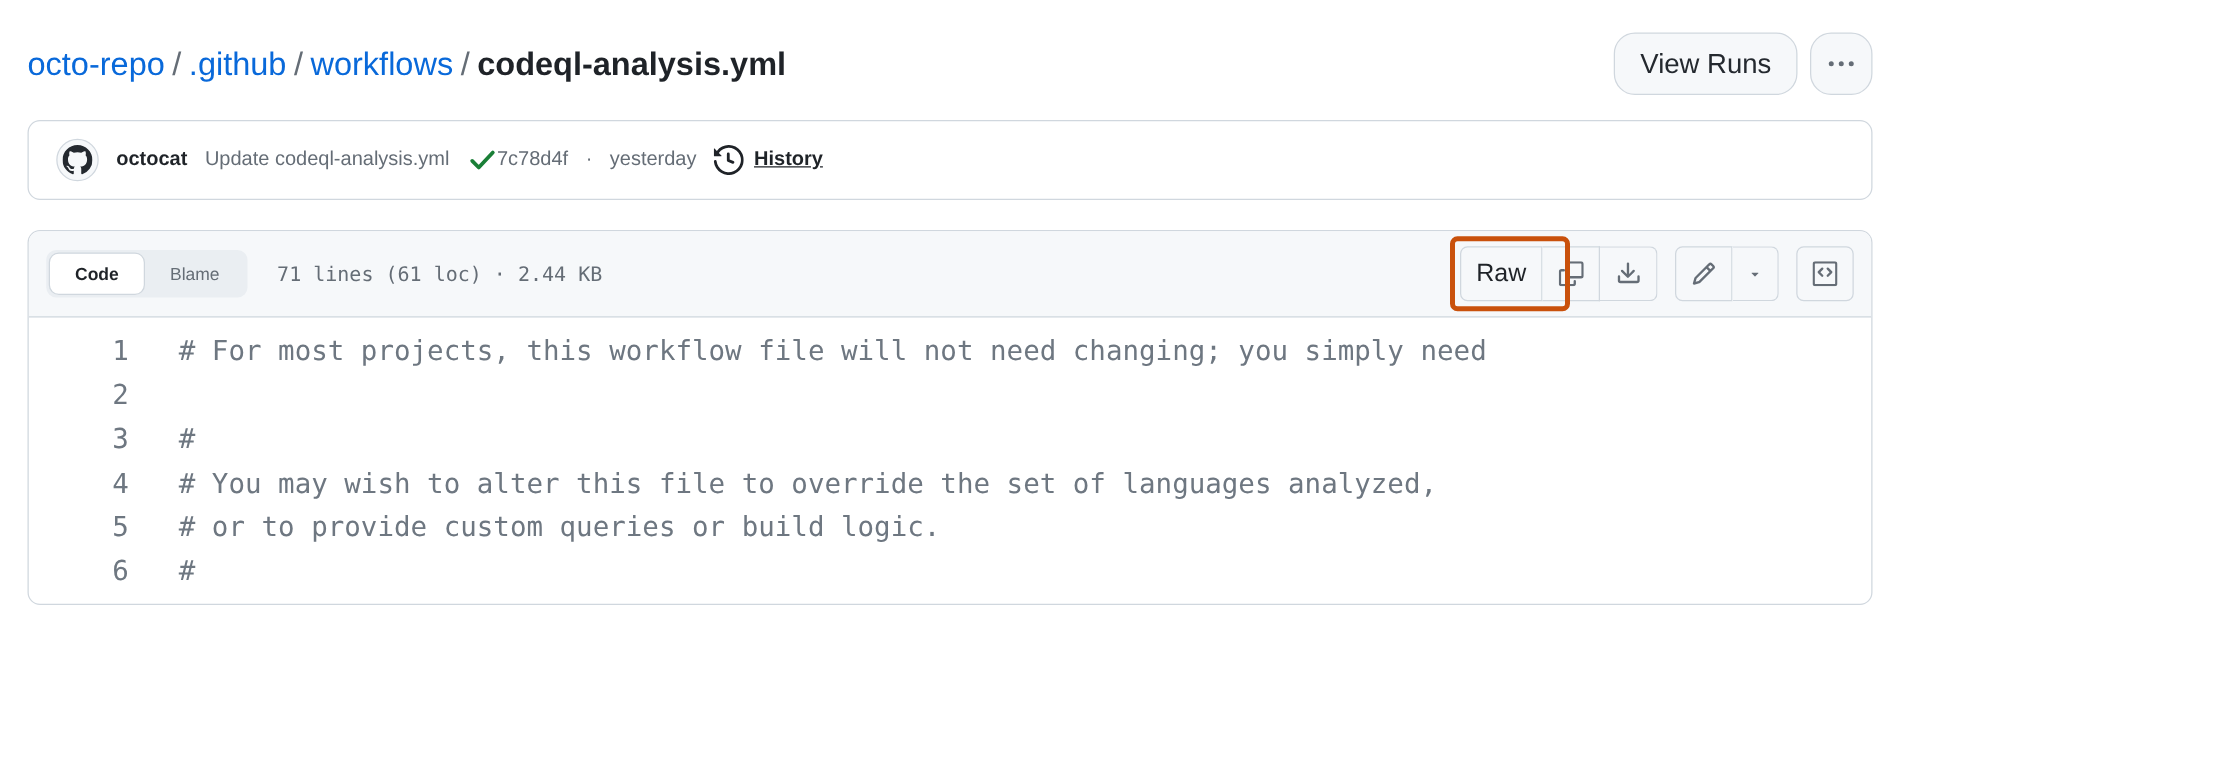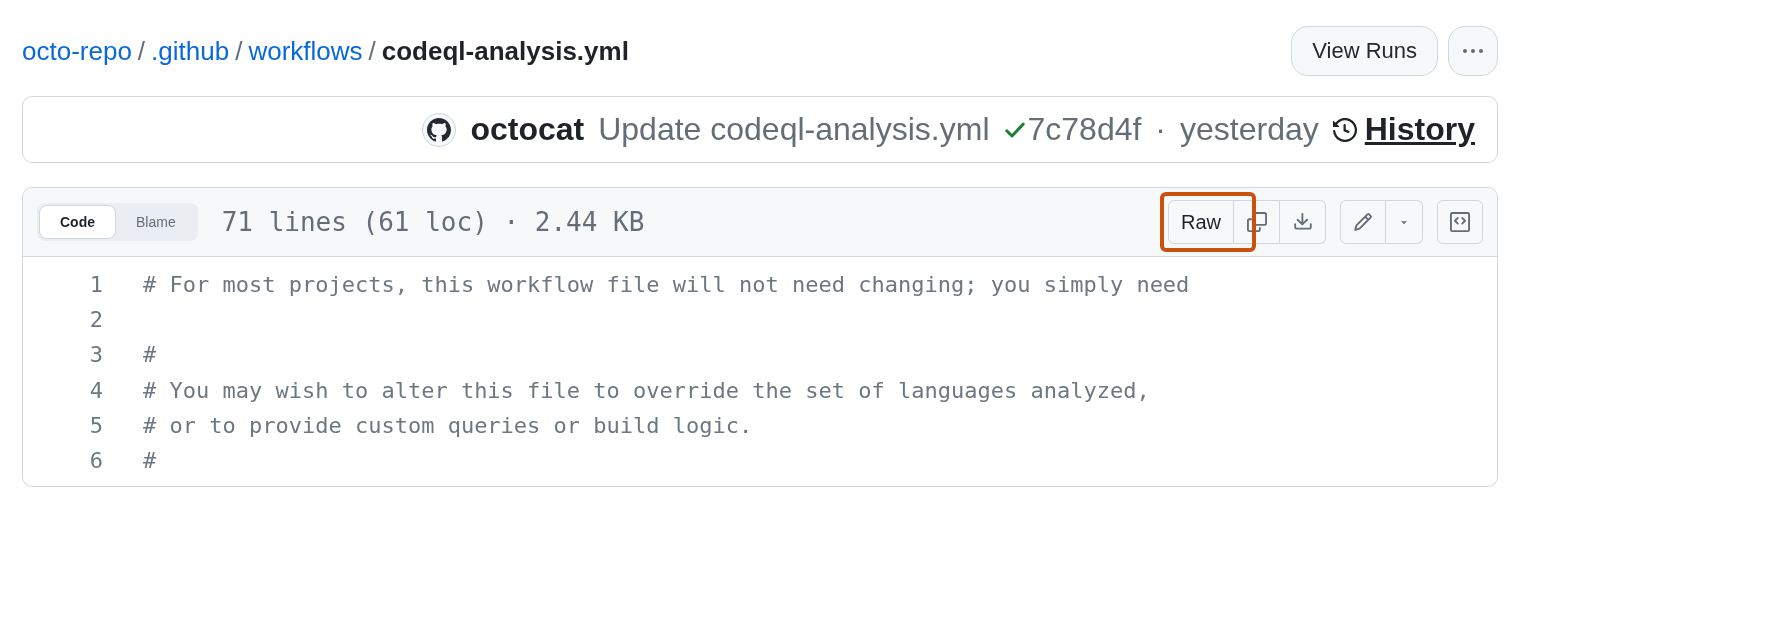--- a/index.html
+++ b/index.html
@@ -25,22 +25,22 @@
       padding: 10px 20px; font-size: 22px; color: #24292f; cursor: pointer;
       gap: 8px; height: 50px;
     }
     .kebab-button { width: 50px; padding: 0; }
     .kebab-dots { display: flex; gap: 4px; }
     .kebab-dots span { width: 4px; height: 4px; border-radius: 50%; background: #656d76; display: block; }
     .actions-right { display: flex; gap: 10px; }
     
     .commit-box {
       border: 1px solid #d0d7de; border-radius: 10px;
-      display: flex; align-items: center; justify-content: flex-end;
-      padding: 14px 22px; margin-bottom: 24px; font-size: 32px;
+      display: flex; align-items: center; justify-content: flex-start;
+      padding: 14px 22px; margin-bottom: 24px; font-size: 16px;
       background: #ffffff;
     }
     .commit-left { display: flex; align-items: center; gap: 14px; }
     .avatar {
       width: 34px; height: 34px; border-radius: 50%;
       background: #f6f8fa; display: flex; align-items: center; justify-content: center;
       border: 1px solid #d0d7de;
     }
     .commit-author { font-weight: 600; }
     .commit-msg { color: #656d76; }
@@ -55,21 +55,21 @@
       background: #f6f8fa; border-bottom: 1px solid #d0d7de;
       padding: 12px 14px;
     }
     .toolbar-left { display: flex; align-items: center; gap: 16px; }
     .seg-tabs { display: flex; align-items: center; background: #eaeef2; border-radius: 8px; padding: 2px; }
     .seg-tab {
       padding: 8px 20px; font-size: 14px; border-radius: 8px;
       cursor: pointer; color: #656d76;
     }
     .seg-tab.active { background: #ffffff; font-weight: 600; color: #1f2328; border: 1px solid #d0d7de; }
-    .file-info { font-family: ui-monospace, SFMono-Regular, Menlo, monospace; color: #656d76; font-size: 26px; margin-left: 8px; }
+    .file-info { font-family: ui-monospace, SFMono-Regular, Menlo, monospace; color: #656d76; font-size: 16px; margin-left: 8px; }
     .toolbar-right { display: flex; align-items: center; gap: 14px; border-radius: 19px; }
     .btn-group { display: flex; }
     .icon-button {
       display: inline-flex; align-items: center; justify-content: center;
       background: #f6f8fa; border: 1px solid #d0d7de;
       height: 44px; min-width: 46px; padding: 0 12px; cursor: pointer;
       font-size: 20px; color: #656d76;
     }
     .btn-group .icon-button:first-child { border-top-left-radius: 6px; border-bottom-left-radius: 6px; }
     .btn-group .icon-button:not(:first-child) { border-left: none; }

